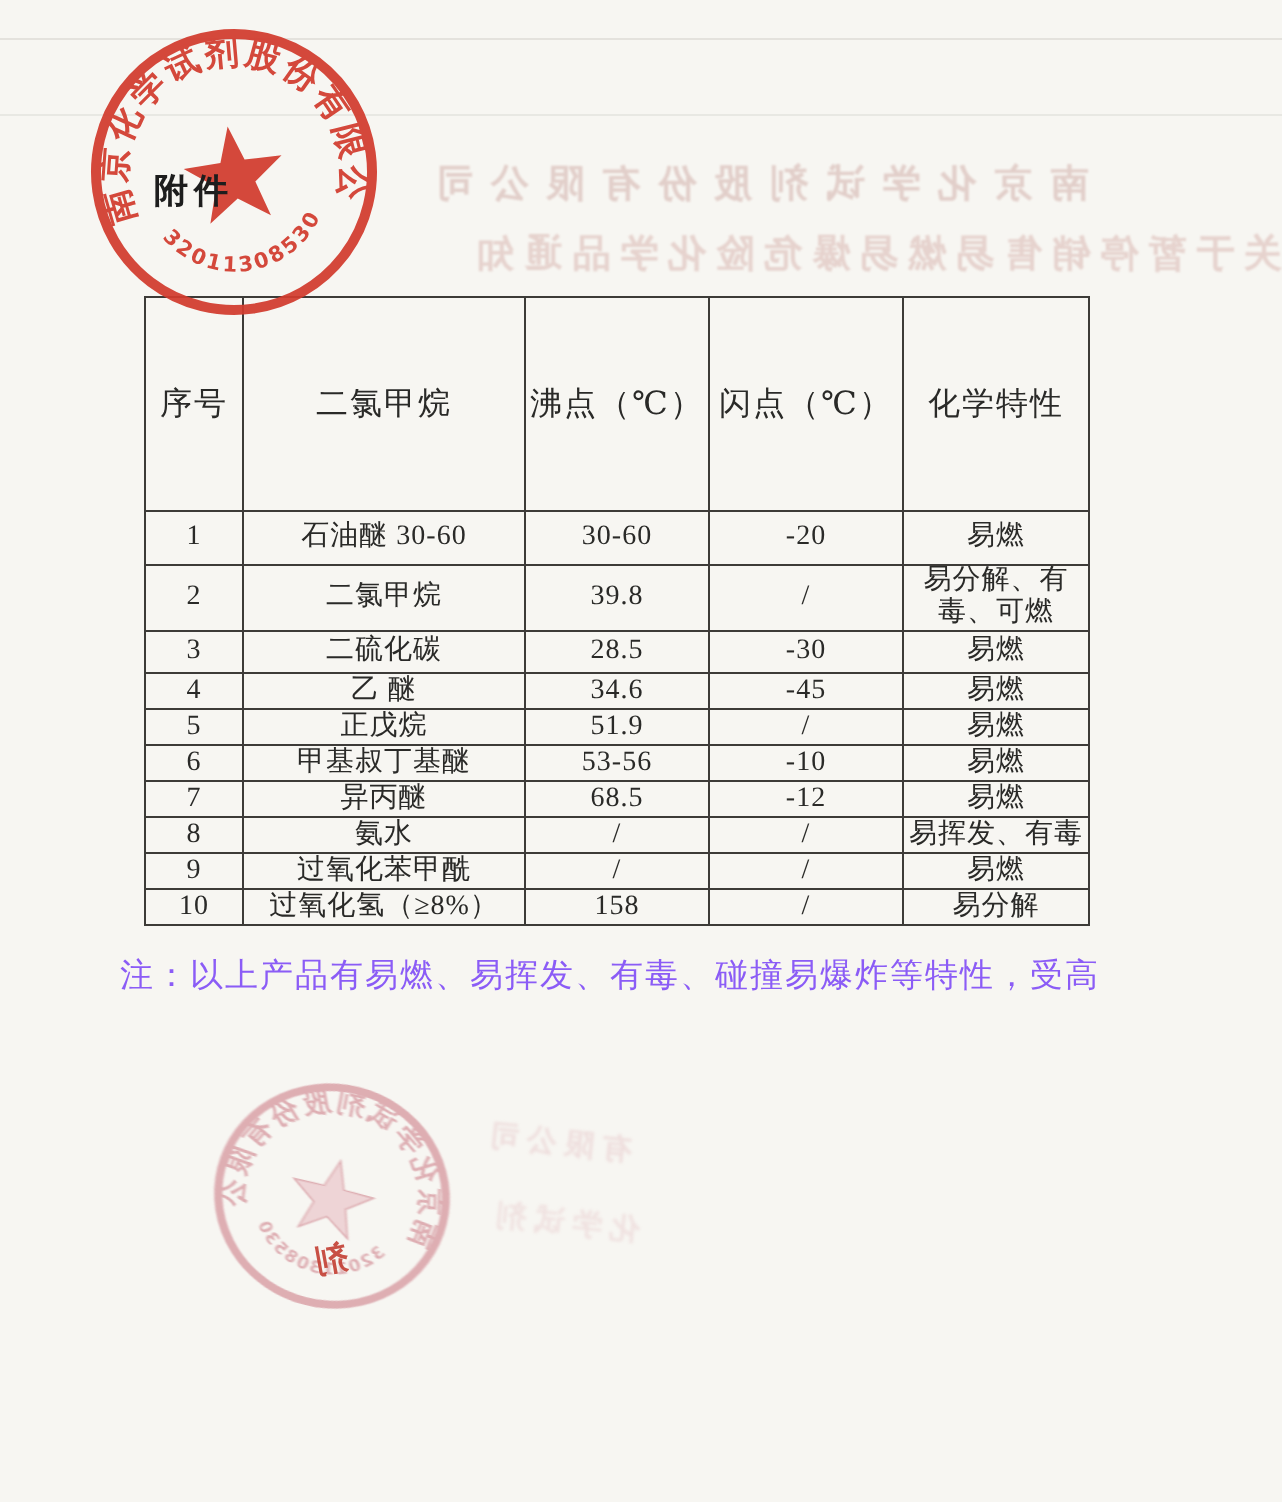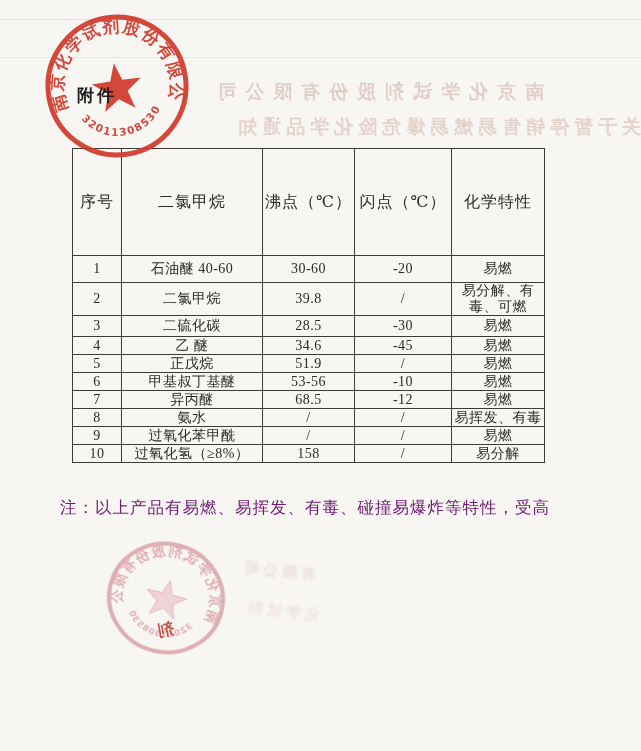--- a/index.html
+++ b/index.html
@@ -56,21 +56,21 @@
   table.chem td{font-size:14px;letter-spacing:.5px;line-height:1.15;}
   tr.hrow{height:107px;}
   tr.r1{height:27px;}
   tr.r2{height:33px;}
   tr.r3{height:21px;}
   tr.rs{height:18px;}
 
   
   .note{
     position:absolute;left:60px;top:470px;width:510px;z-index:3;
-    font-size:16.5px;line-height:36px;letter-spacing:1px;color:#701a75;margin-top:20px;
+    font-size:16.5px;line-height:36px;letter-spacing:1px;color:#8b5cf6;
   }
 
   
   .stamp{position:absolute;z-index:4;}
   .stamp svg{display:block;overflow:visible;}
   .stamp-top{left:41px;top:11px;width:152px;height:150px;color:#d23b2e;opacity:.93;transform:rotate(-8deg);}
   .stamp-bottom{
     left:98px;top:536px;width:136px;height:124px;color:#d79aa1;opacity:.78;
     transform:rotate(14deg) scaleX(-1) scaleY(.95);filter:blur(.4px);
   }
@@ -125,21 +125,21 @@
     <tbody>
         <tr class="hrow">
       <th>序号</th>
       <th>二氯甲烷</th>
       <th>沸点（℃）</th>
       <th>闪点（℃）</th>
       <th>化学特性</th>
     </tr>
     <tr class="r1">
       <td>1</td>
-      <td>石油醚 40-60</td>
+      <td>石油醚 30-60</td>
       <td>30-60</td>
       <td>-20</td>
       <td>易燃</td>
     </tr>
     <tr class="r2">
       <td>2</td>
       <td>二氯甲烷</td>
       <td>39.8</td>
       <td>/</td>
       <td>易分解、有毒、可燃</td>

